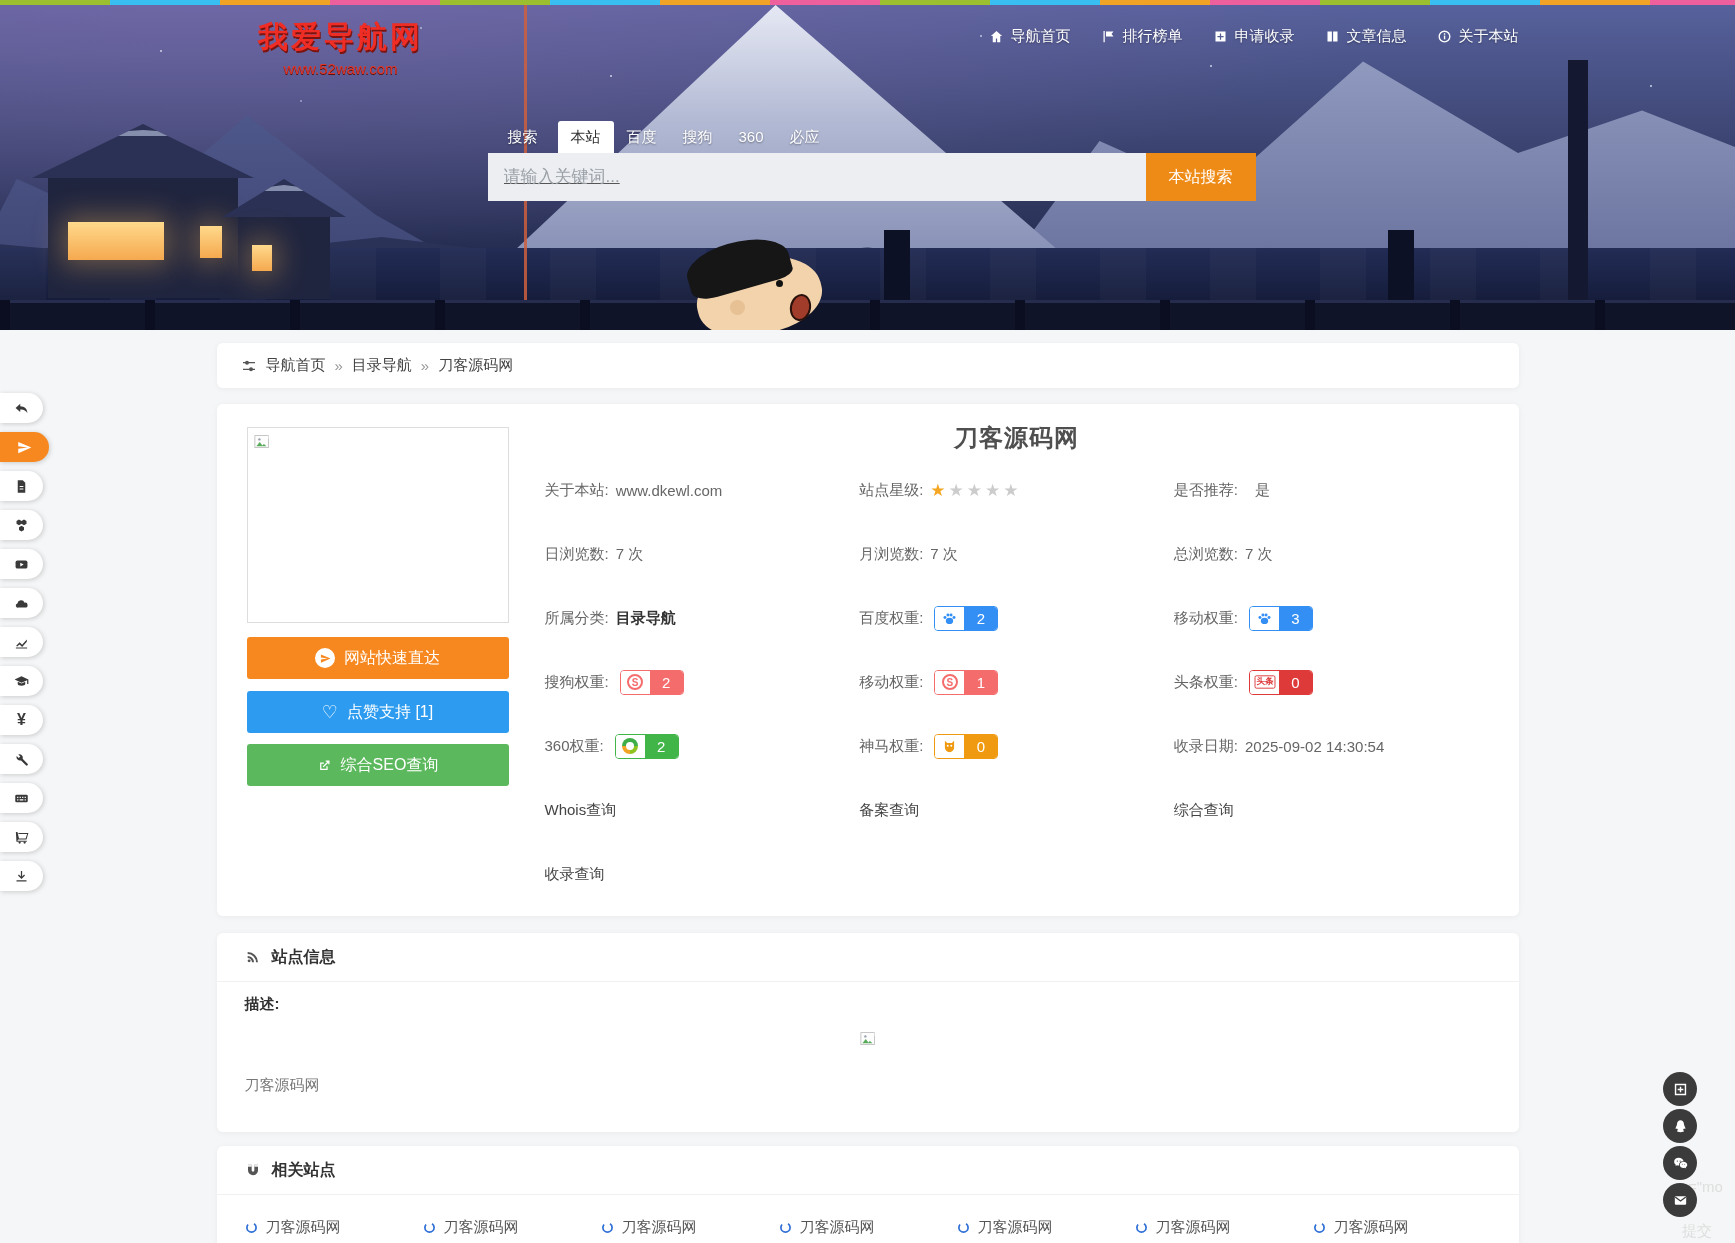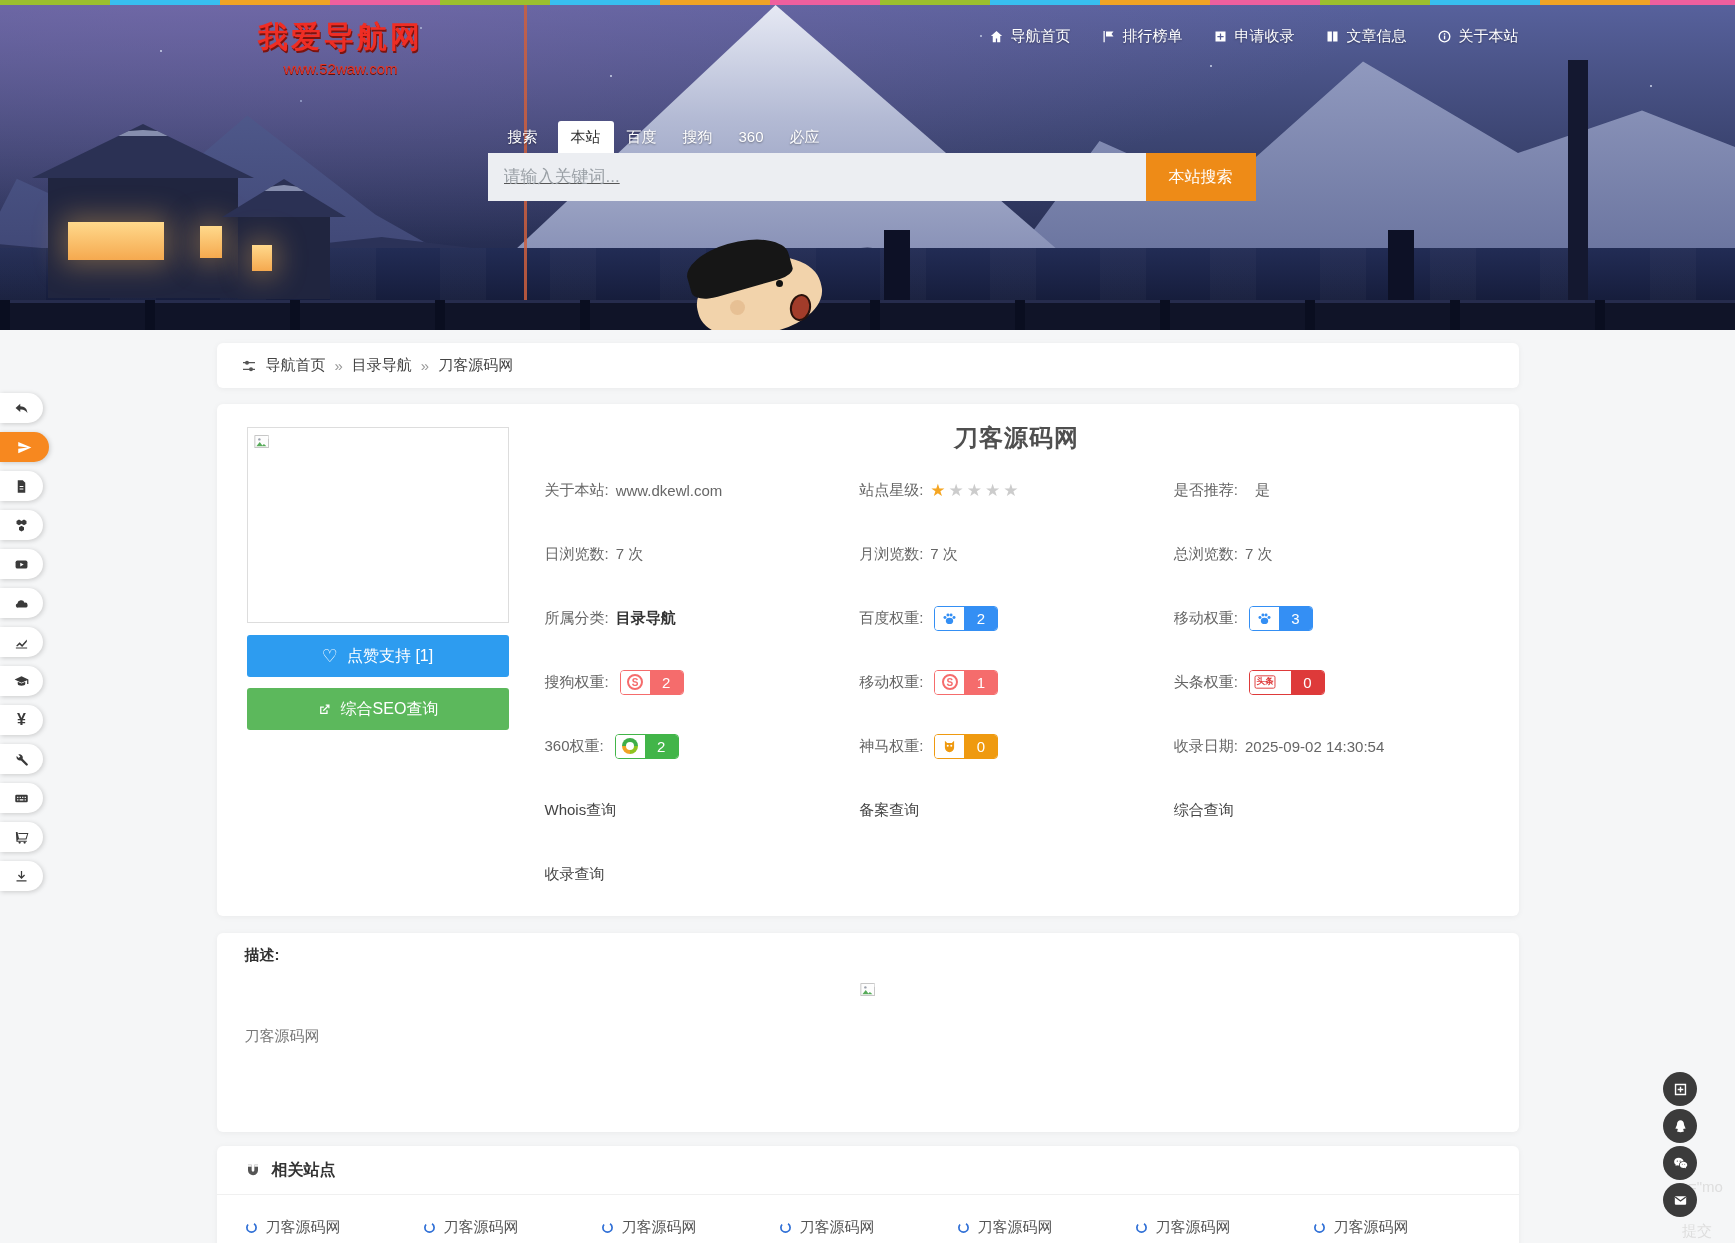--- a/index.html
+++ b/index.html
@@ -122,21 +122,21 @@
   .star-e { color:#ccc; font-size:17px; letter-spacing:3px; }
   .qlink { color:#444; cursor:pointer; }
 
   .wbadge { display:inline-flex; height:25px; border-radius:4px; overflow:hidden; border:1px solid; margin-left:4px; }
   .wbadge .b-ic { width:29px; background:#fff; display:flex; align-items:center; justify-content:center; }
   .wbadge .b-num { width:33px; display:flex; align-items:center; justify-content:center; color:#fff; font-size:15px; }
   .bg-blue { border-color:#348ff4; } .bg-blue .b-num { background:#348ff4; }
   .bg-red { border-color:#f56c6c; } .bg-red .b-num { background:#f56c6c; }
   .bg-green { border-color:#42b549; } .bg-green .b-num { background:#42b549; }
   .bg-orange { border-color:#ef9a10; } .bg-orange .b-num { background:#ef9a10; }
-  .bg-crimson { border-color:#de3a3a;gap:12px; } .bg-crimson .b-num { background:#de3a3a; }
+  .bg-crimson { border-color:#de3a3a; } .bg-crimson .b-num { background:#de3a3a; }
   .paw-ic { width:17px; height:17px; fill:#348ff4; }
   .sogou-ic { width:16px; height:16px; border:2px solid #f56c6c; border-radius:50%; color:#f56c6c;
     font-size:10px; font-weight:bold; display:flex; align-items:center; justify-content:center; }
   .sogou-ic::before { content:"S"; }
   .c360-ic { width:16px; height:16px; border-radius:50%; position:relative;
     background:conic-gradient(#3fae49 0 25%, #8fc31f 25% 50%, #f0a325 50% 75%, #3fae49 75% 100%); }
   .c360-ic::after { content:""; position:absolute; left:4px; top:4px; width:8px; height:8px; background:#fff; border-radius:50%; }
   .tt-ic { font-size:9px; font-weight:bold; color:#de3a3a; border:1px solid #de3a3a; border-radius:2px;
     padding:1px 1px; line-height:1.1; letter-spacing:0; transform:scale(.95); }
   .owl-ic { width:17px; height:17px; fill:#ef9a10; }
@@ -293,20 +293,28 @@
     <div class="leftcol">
       <div class="thumb">
         <span class="broken">
           <svg viewBox="0 0 24 24">
               <rect x="2.5" y="3.5" width="18" height="16" fill="#fdfdfd" stroke="#b5b5b5"></rect>
               <path d="M4.5 17.5l4.5-5.5 3.5 4.5 2-2 3.5 3z" fill="#57ab5a"></path>
               <circle cx="8.5" cy="8.5" r="1.6" fill="#9aa0ab"></circle>
               <path d="M20.5 3.5l-5 1 5 3.5z" fill="#fff"></path>
             </svg>
         </span>
+      </div>
+      <div class="abtn abtn-visit">
+        <span class="plane-circ">
+            <svg viewBox="0 0 24 24">
+              <path d="M2 21l21-9L2 3v7l15 2-15 2z"></path>
+            </svg>
+          </span>
+        <span>网站快速直达</span>
       </div>
       <div class="abtn abtn-like">
         <span class="heart-glyph">♡</span>
         <span>点赞支持 [1]</span>
       </div>
       <div class="abtn abtn-seo">
         <svg viewBox="0 0 24 24">
             <path d="M14 4h6v6h-2V7.4l-7.3 7.3-1.4-1.4L16.6 6H14zM5 7h6v2H7v8h8v-4h2v6H5z"></path>
           </svg>
         <span>综合SEO查询</span>
@@ -447,20 +455,28 @@
         <div class="cell">
           <span class="qlink">收录查询</span>
         </div>
         <div class="cell"></div>
         <div class="cell"></div>
       </div>
     </div>
   </div>
 
   <div class="card section-card info-card">
+    <div class="sec-head">
+      <svg viewBox="0 0 24 24">
+          <circle cx="6.2" cy="17.8" r="2.2"></circle>
+          <path d="M4 10.5v3a6.5 6.5 0 016.5 6.5h3A9.5 9.5 0 004 10.5z"></path>
+          <path d="M4 4.5v3A12.5 12.5 0 0116.5 20h3A15.5 15.5 0 004 4.5z"></path>
+        </svg>
+      <span class="sec-title">站点信息</span>
+    </div>
     <div class="info-body">
       <div class="desc-label">描述:</div>
       <div class="desc-img">
         <span class="broken">
           <svg viewBox="0 0 24 24">
               <rect x="2.5" y="3.5" width="18" height="16" fill="#fdfdfd" stroke="#b5b5b5"></rect>
               <path d="M4.5 17.5l4.5-5.5 3.5 4.5 2-2 3.5 3z" fill="#57ab5a"></path>
               <circle cx="8.5" cy="8.5" r="1.6" fill="#9aa0ab"></circle>
               <path d="M20.5 3.5l-5 1 5 3.5z" fill="#fff"></path>
             </svg>

